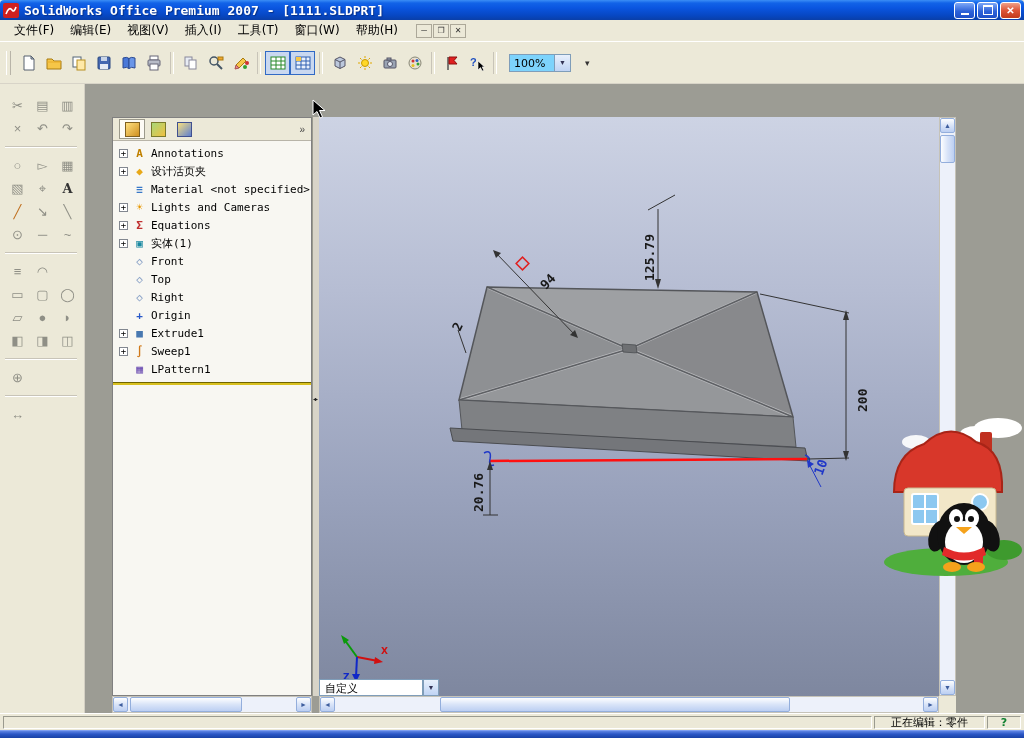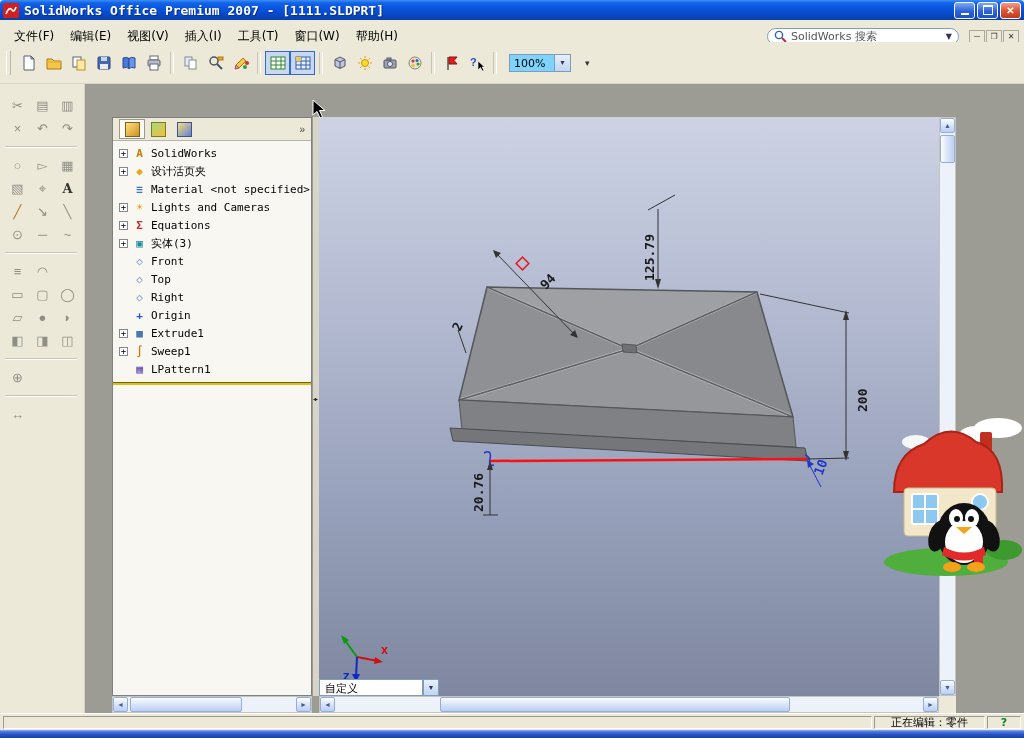--- a/index.html
+++ b/index.html
@@ -17,21 +17,21 @@
   .win-btns{margin-left:auto;display:flex;gap:2px;}
   .wbtn{width:21px;height:17px;border-radius:3px;border:1px solid #fff;box-sizing:border-box;
     display:flex;align-items:center;justify-content:center;color:#fff;font-size:10px;font-weight:bold;padding:0;cursor:default;}
   .wbtn.bl{background:linear-gradient(180deg,#7DA8F8,#2E63D8 55%,#1E4FC8);}
   .wbtn.rd{background:linear-gradient(180deg,#F0A088,#DD5537 50%,#C23A1A);}
   .glyph-min{display:block;width:8px;height:2px;background:#fff;margin-top:8px;}
   .glyph-res{display:block;width:8px;height:7px;border:1px solid #fff;border-top-width:2px;}
 
   
   .menubar{position:absolute;left:0;top:20px;width:1024px;height:22px;background:#ECE9D8;
-    border-bottom:1px solid #fff;display:flex;align-items:center;box-sizing:border-box;padding-left:6px;margin-top:6px;}
+    border-bottom:1px solid #fff;display:flex;align-items:center;box-sizing:border-box;padding-left:6px;}
   .menu-item{font-size:12px;padding:2px 8px;color:#000;cursor:default;}
   .search-combo{margin-left:auto;display:flex;align-items:center;gap:4px;background:#fff;
     border:1px solid #7F9DB9;border-radius:9px;height:17px;width:192px;padding:0 6px;
     font-size:11px;color:#555;box-sizing:border-box;}
   .search-combo .dd{margin-left:auto;font-size:8px;color:#335;}
   .mdi-btns{display:flex;gap:1px;margin:0 5px 0 10px;}
   .mdibtn{width:16px;height:14px;background:#ECE9D8;border:1px solid #ACA899;font-size:8px;
     line-height:11px;color:#333;padding:0;text-align:center;}
 
   
@@ -178,28 +178,20 @@
   <div class="menubar">
     <div id="menu-items" style="display:flex;">
         <span class="menu-item">文件(F)</span>
         <span class="menu-item">编辑(E)</span>
         <span class="menu-item">视图(V)</span>
         <span class="menu-item">插入(I)</span>
         <span class="menu-item">工具(T)</span>
         <span class="menu-item">窗口(W)</span>
         <span class="menu-item">帮助(H)</span>
       </div>
-    <div class="search-combo">
-      <svg width="13" height="13">
-          <circle cx="5" cy="5" r="3.6" fill="none" stroke="#3060B0" stroke-width="1.4"></circle>
-          <line x1="8" y1="8" x2="12" y2="12" stroke="#C03030" stroke-width="2"></line>
-        </svg>
-      <span>SolidWorks 搜索</span>
-      <span class="dd">▼</span>
-    </div>
     <div class="mdi-btns">
       <button class="mdibtn">─</button>
       <button class="mdibtn">❐</button>
       <button class="mdibtn">✕</button>
     </div>
   </div>
 
   <div class="toolbar">
     <span class="tgrip"></span>
     <span id="toolbar-buttons" style="display:flex;align-items:center;">
@@ -391,21 +383,21 @@
           </button>
         <button class="ptab">
             <span class="ti ti3"></span>
           </button>
         <button class="chev">»</button>
       </div>
       <div class="tree" id="tree">
           <div class="trow">
             <span class="plus">+</span>
             <span class="ticon ic-annotations">A</span>
-            <span class="tlabel">SolidWorks</span>
+            <span class="tlabel">Annotations</span>
           </div>
           <div class="trow">
             <span class="plus">+</span>
             <span class="ticon ic-design-binder">◆</span>
             <span class="tlabel">设计活页夹</span>
           </div>
           <div class="trow">
             <span class="plus none">+</span>
             <span class="ticon ic-material">≡</span>
             <span class="tlabel">Material &lt;not specified&gt;</span>
@@ -416,21 +408,21 @@
             <span class="tlabel">Lights and Cameras</span>
           </div>
           <div class="trow">
             <span class="plus">+</span>
             <span class="ticon ic-equations">Σ</span>
             <span class="tlabel">Equations</span>
           </div>
           <div class="trow">
             <span class="plus">+</span>
             <span class="ticon ic-solid-folder">▣</span>
-            <span class="tlabel">实体(3)</span>
+            <span class="tlabel">实体(1)</span>
           </div>
           <div class="trow">
             <span class="plus none">+</span>
             <span class="ticon ic-plane">◇</span>
             <span class="tlabel">Front</span>
           </div>
           <div class="trow">
             <span class="plus none">+</span>
             <span class="ticon ic-plane">◇</span>
             <span class="tlabel">Top</span>

